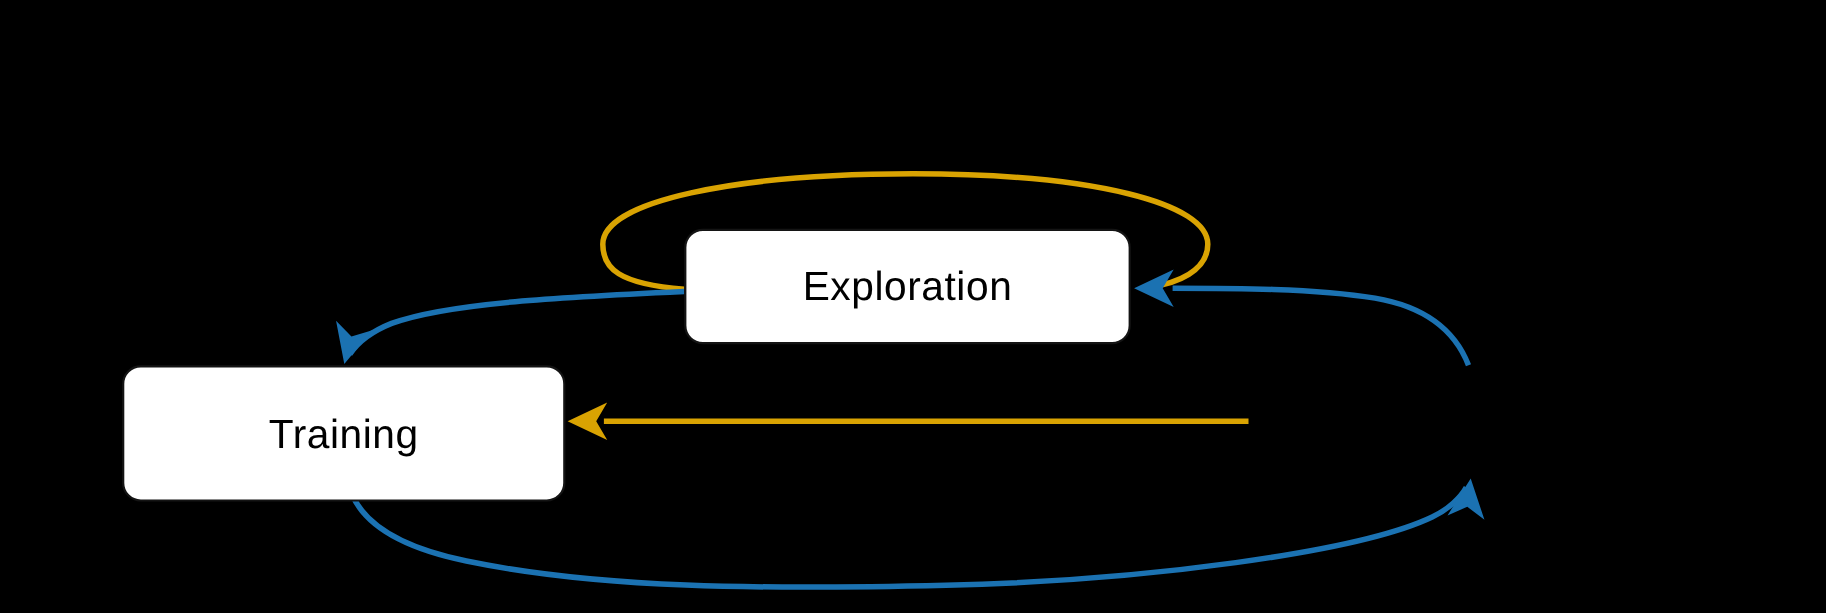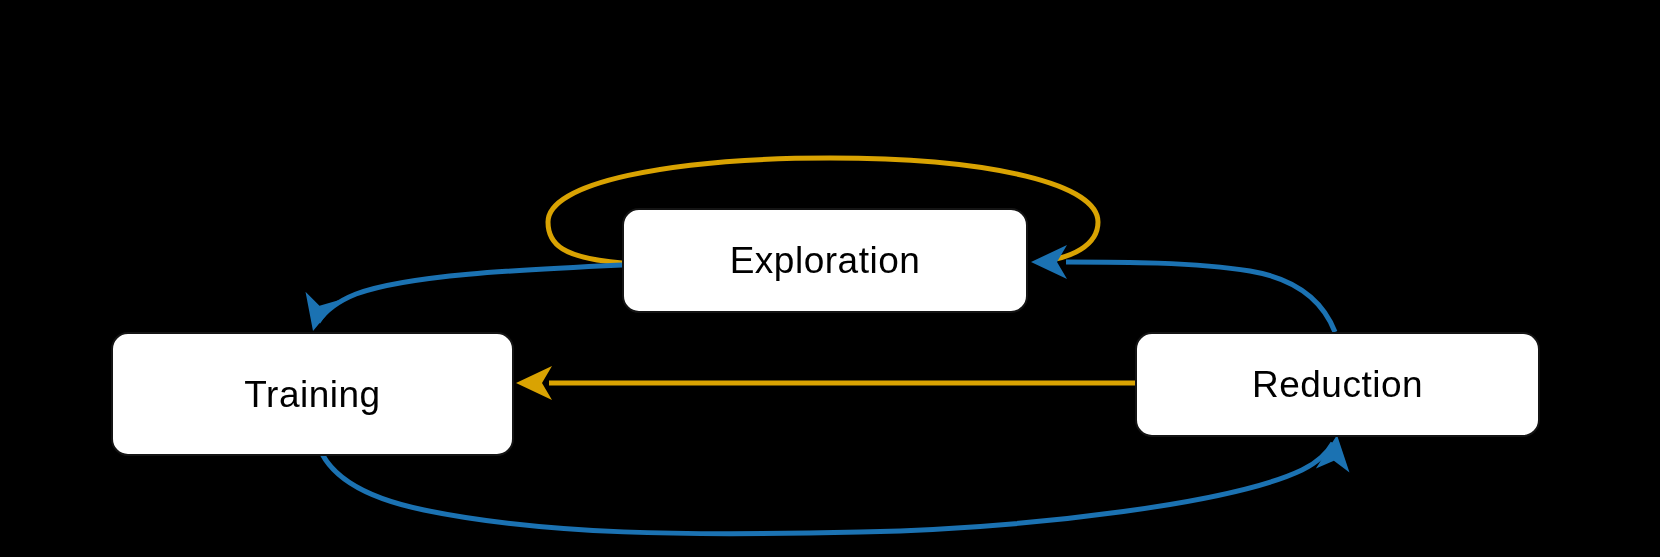--- a/index.html
+++ b/index.html
@@ -78,17 +78,14 @@
   </svg>
 
   <div class="node" id="node-exploration">
     <span class="node-label">Exploration</span>
   </div>
 
   <div class="node" id="node-training">
     <span class="node-label">Training</span>
   </div>
 
-  <div class="node" id="node-reduction">
-    <span class="node-label">Reduction</span>
-  </div>
 
 </div>
 
 </body></html>

